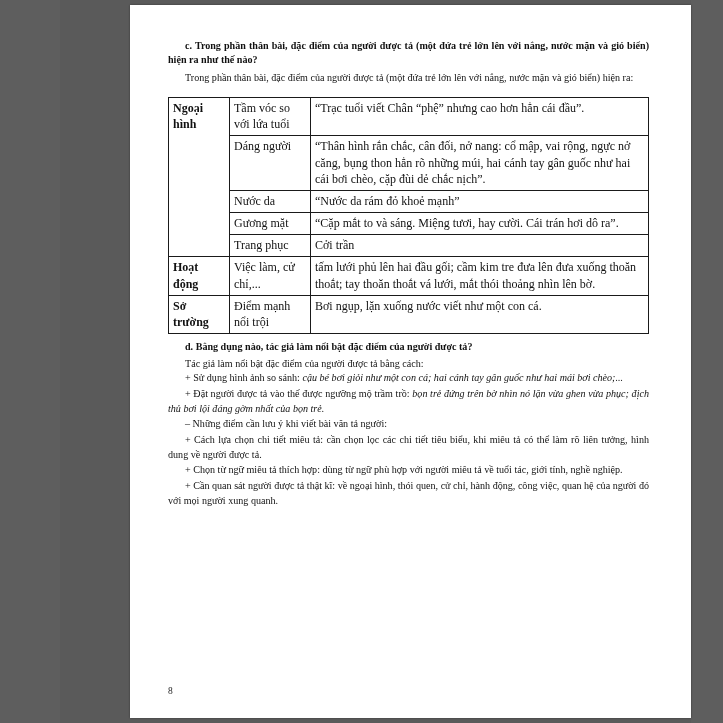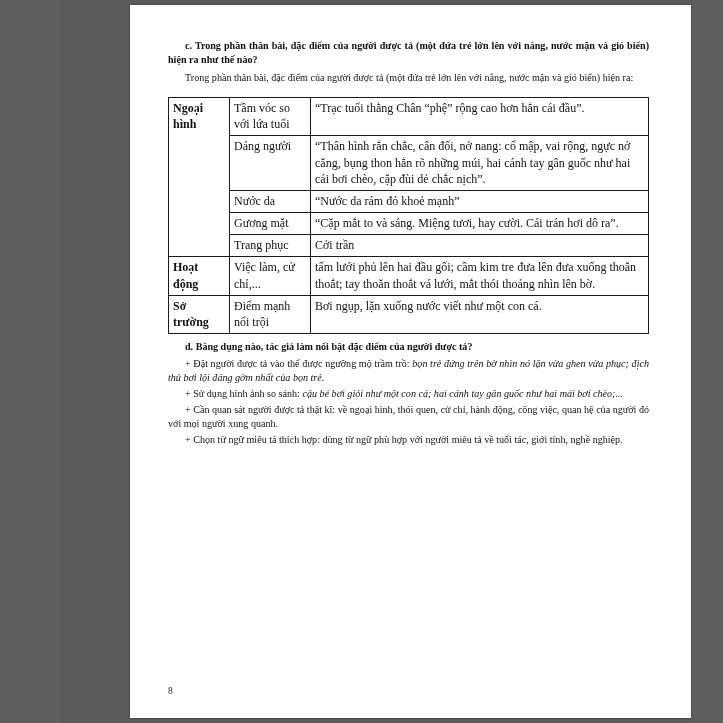--- a/index.html
+++ b/index.html
@@ -131,21 +131,21 @@
 
       <p class="heading-c">c. Trong phần thân bài, đặc điểm của người được tả (một đứa trẻ lớn lên với nắng, nước mặn và gió biển) hiện ra như thế nào?</p>
 
       <p class="indent para-block">Trong phần thân bài, đặc điểm của người được tả (một đứa trẻ lớn lên với nắng, nước mặn và gió biển) hiện ra:</p>
 
       <table class="tbl">
         <tbody>
           <tr>
             <td class="col1" rowspan="5">Ngoại hình</td>
             <td class="col2">Tầm vóc so với lứa tuổi</td>
-            <td class="col3">“Trạc tuổi thằng Chân “phệ” rộng cao hơn hẳn cái đầu”.</td>
+            <td class="col3">“Trạc tuổi viết Chân “phệ” nhưng cao hơn hẳn cái đầu”.</td>
           </tr>
           <tr>
             <td class="col2">Dáng người</td>
             <td class="col3">“Thân hình rắn chắc, cân đối, nở nang: cổ mập, vai rộng, ngực nở căng, bụng thon hẳn rõ những múi, hai cánh tay gân guốc như hai cái bơi chèo, cặp đùi dẻ chắc nịch”.</td>
           </tr>
           <tr>
             <td class="col2">Nước da</td>
             <td class="col3">“Nước da rám đỏ khoẻ mạnh”</td>
           </tr>
           <tr>
@@ -164,26 +164,29 @@
           <tr>
             <td class="col1">Sở trường</td>
             <td class="col2">Điểm mạnh nổi trội</td>
             <td class="col3">Bơi ngụp, lặn xuống nước viết như một con cá.</td>
           </tr>
         </tbody>
       </table>
 
       <p class="sec-head">d. Bằng dụng nào, tác giả làm nổi bật đặc điểm của người được tả?</p>
 
+      <p class="indent tight">Tác giả làm nổi bật đặc điểm của người được tả bằng cách:</p>
 
+
+      <p class="plus"><span>+ Sử dụng hình ảnh so sánh: </span><span class="ital">cậu bé bơi giỏi như một con cá; hai cánh tay gân guốc như hai mái bơi chèo;...</span></p>
 
       <p class="plus"><span>+ Đặt người được tả vào thế được ngưỡng mộ trầm trồ: </span><span class="ital">bọn trẻ đứng trên bờ nhìn nó lặn vừa ghen vừa phục; địch thủ bơi lội đáng gờm nhất của bọn trẻ.</span></p>
 
-      <p class="plus"><span>+ Sử dụng hình ảnh so sánh: </span><span class="ital">cậu bé bơi giỏi như một con cá; hai cánh tay gân guốc như hai mái bơi chèo;...</span></p>
 
-
+      <p class="plus">– Những điểm cần lưu ý khi viết bài văn tả người:</p>
+      <p class="plus">+ Cách lựa chọn chi tiết miêu tả: cần chọn lọc các chi tiết tiêu biểu, khi miêu tả có thể làm rõ liên tưởng, hình dung về người được tả.</p>
+      <p class="plus">+ Chọn từ ngữ miêu tả thích hợp: dùng từ ngữ phù hợp với người miêu tả về tuổi tác, giới tính, nghề nghiệp.</p>
       <p class="plus">+ Cần quan sát người được tả thật kĩ: về ngoại hình, thói quen, cử chỉ, hành động, công việc, quan hệ của người đó với mọi người xung quanh.</p>
-      <p class="plus">+ Chọn từ ngữ miêu tả thích hợp: dùng từ ngữ phù hợp với người miêu tả về tuổi tác, giới tính, nghề nghiệp.</p>
 
     </div>
     <div class="page-num">8</div>
   </div>
 </div>
 
 </body></html>

